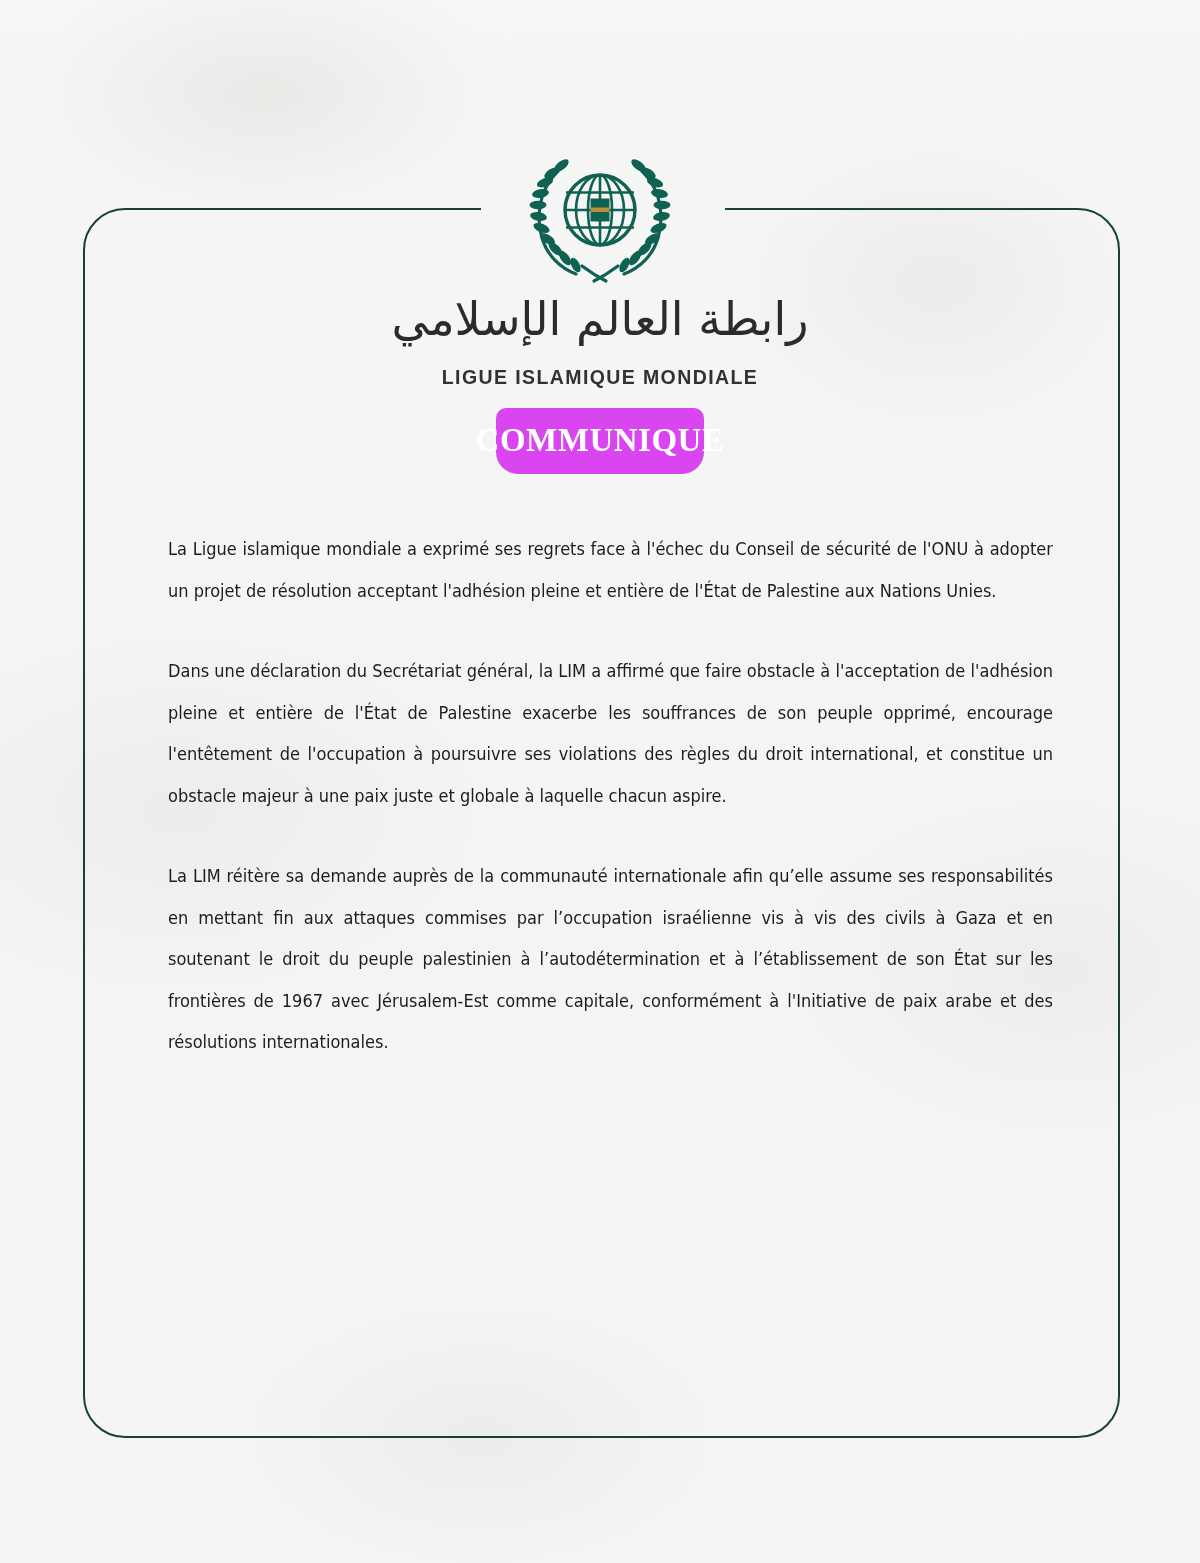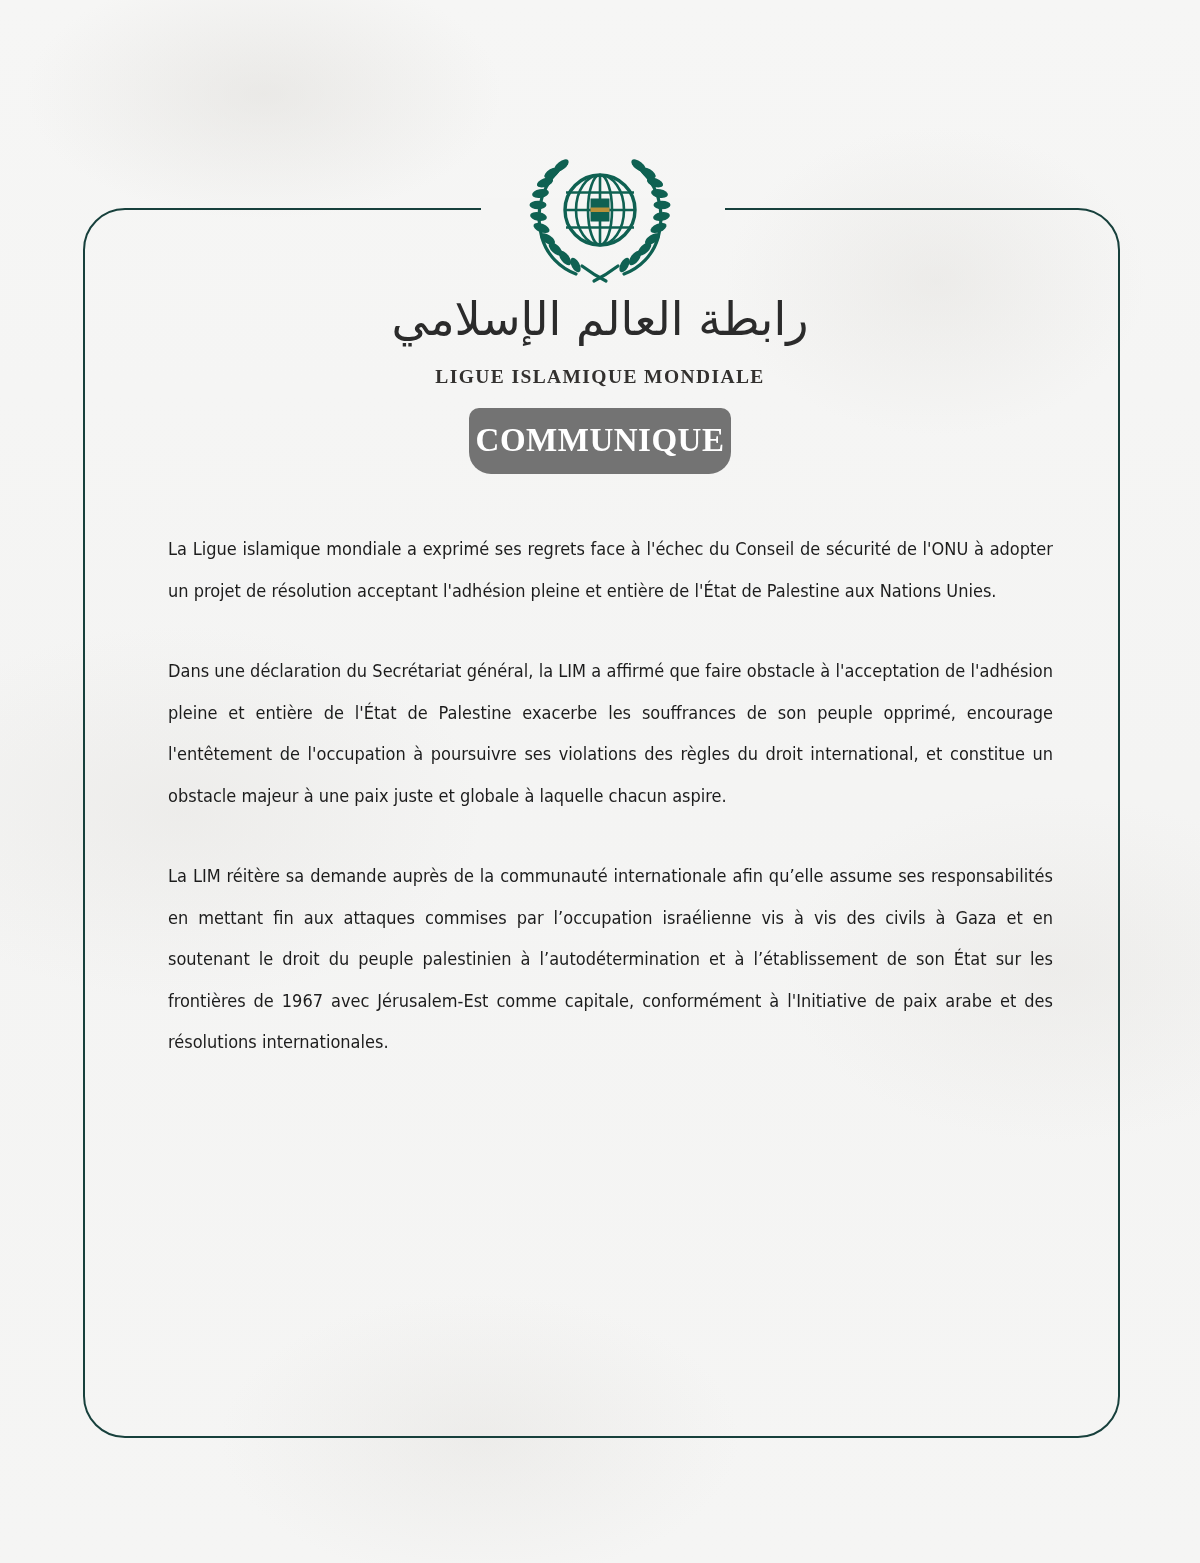--- a/index.html
+++ b/index.html
@@ -76,36 +76,36 @@
     direction: rtl;
     letter-spacing: -1px;
     white-space: nowrap;
   }
   .latin-wordmark {
     position: absolute;
     left: 0;
     top: 366px;
     width: 1200px;
     text-align: center;
-    font-family: Liberation Serif, serif;
+    font-family: Liberation Sans, sans-serif;
     font-weight: bold;
     font-size: 19.5px;
     letter-spacing: 1.4px;
     color: #33312f;
   }
 
   
   .badge {
     position: absolute;
     left: 50%;
     transform: translateX(-50%);
     top: 408px;
-    width: 262px;
+    width: 208px;
     height: 66px;
-    background: #737373;
+    background: #d946ef;
     border-radius: 10px 10px 22px 22px;
     display: flex;
     align-items: center;
     justify-content: center;
   }
   .badge-label {
     font-family: "Liberation Serif", serif;
     font-weight: bold;
     font-size: 33px;
     letter-spacing: 0.5px;

